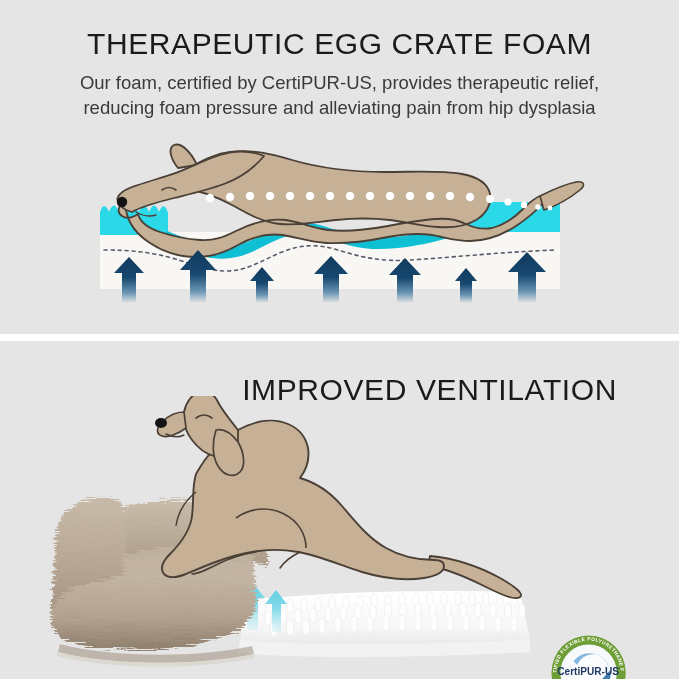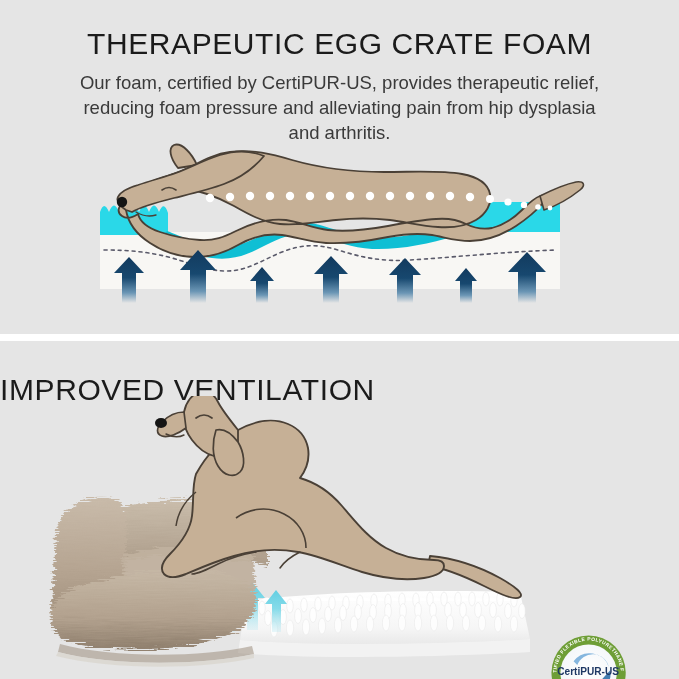--- a/index.html
+++ b/index.html
@@ -27,41 +27,40 @@
   .body1 .ln{display:block;}
 
   .scene1{position:absolute;left:0;top:140px;width:679px;height:195px;}
 
   
   .divider{position:absolute;left:0;top:334px;width:679px;height:7px;background:#ffffff;}
 
   
   .panel2{position:absolute;left:0;top:341px;width:679px;height:338px;background:#e5e5e5;overflow:hidden;}
   .title2{
-    position:absolute;left:0;top:32px;width:617px;text-align:left;
+    position:absolute;left:0;top:32px;width:617px;text-align:right;
     font-size:30px;letter-spacing:.6px;color:#1b1b1b;font-weight:400;
     font-family:"Liberation Sans", sans-serif;
   }
   .scene2{position:absolute;left:0;top:55px;width:679px;height:283px;}
 
   svg{display:block;}
 </style>
 </head>
 <body>
 
 <div class="page">
 
   <div class="panel1">
 
     <div class="title1">THERAPEUTIC EGG CRATE FOAM</div>
 
     <div class="body1">
       <span class="ln">Our foam, certified by CertiPUR-US, provides therapeutic relief,</span>
       <span class="ln">reducing foam pressure and alleviating pain from hip dysplasia</span>
-      <span class="ln">and arthritis.</span>
     </div>
 
     <div class="scene1">
       <svg width="679" height="195" viewBox="0 0 679 195" xmlns="http://www.w3.org/2000/svg">
         <defs>
           <linearGradient id="arrGrad" x1="0" y1="0" x2="0" y2="1">
             <stop offset="0%" stop-color="#123a5e" stop-opacity="1"></stop>
             <stop offset="45%" stop-color="#17486f" stop-opacity="1"></stop>
             <stop offset="78%" stop-color="#6b96b5" stop-opacity="1"></stop>
             <stop offset="100%" stop-color="#e5e5e5" stop-opacity="1"></stop>

